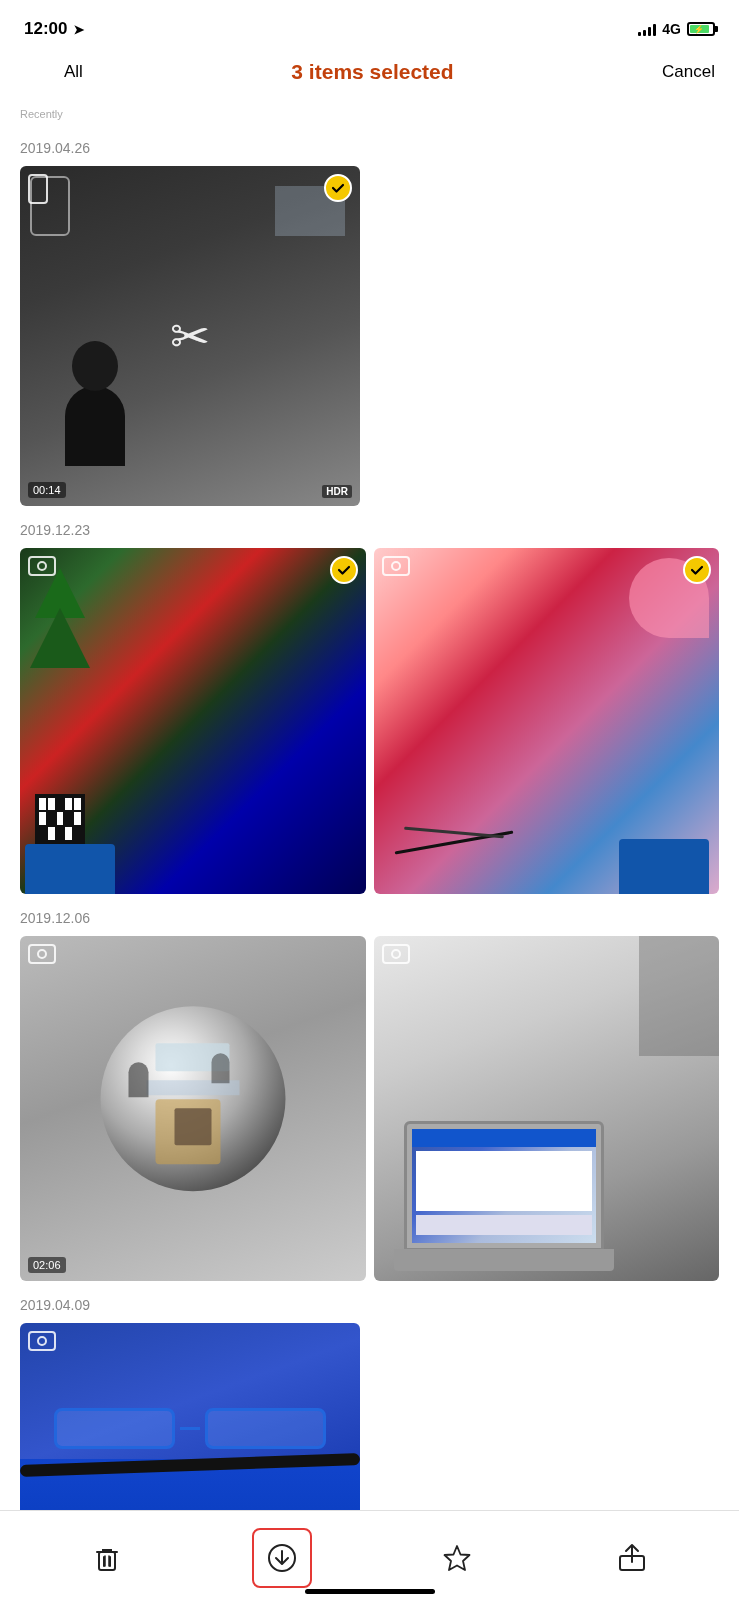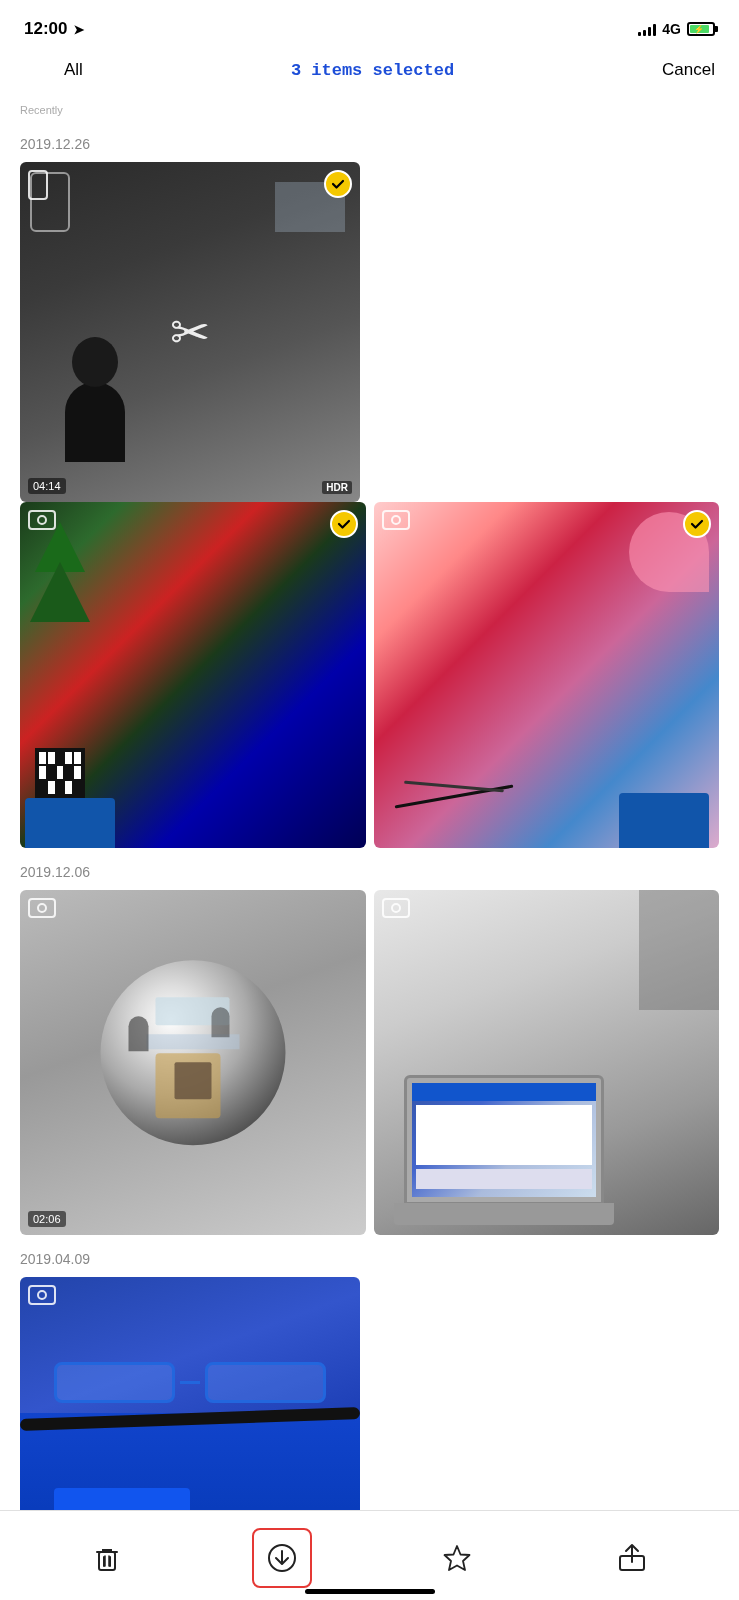--- a/index.html
+++ b/index.html
@@ -94,24 +94,23 @@
       justify-content: space-between;
       padding: 8px 24px 16px 24px;
     }
     .nav-all {
       font-size: 17px;
       color: #000;
       font-weight: 400;
       margin-left: 40px;
     }
     .nav-title {
-      font-size: 17px;
+      font-size: 21px;
       font-weight: 600;
-      color: #1d4ed8;
-      font-family: Liberation Mono, monospace;
+      color: #c2410c;
     }
     .nav-cancel {
       font-size: 17px;
       color: #000;
       font-weight: 400;
     }
 
     
     .content {
       padding: 0 20px;
@@ -314,49 +313,50 @@
 <div class="nav-bar">
   <span class="nav-all">All</span>
   <span class="nav-title">3 items selected</span>
   <span class="nav-cancel">Cancel</span>
 </div>
 
 <div class="content">
 
   <div class="partial-section">Recently</div>
 
-  <div class="date-header">2019.12.26</div>
+  <div class="date-header">2019.04.26</div>
   <div class="photo-grid">
 
     <div class="photo-item photo-bg-1" style="max-width: 340px;">
 
       <div style="position:absolute;top:10px;left:10px;width:40px;height:60px;border:2px solid rgba(255,255,255,0.5);border-radius:6px;"></div>
       <div style="position:absolute;top:20px;right:15px;width:70px;height:50px;background:rgba(180,200,220,0.3);"></div>
 
       <div style="position:absolute;bottom:40px;left:45px;width:60px;height:80px;background:#111;border-radius:30px 30px 0 0;"></div>
       <div style="position:absolute;bottom:115px;left:52px;width:46px;height:50px;background:#1a1a1a;border-radius:50%;"></div>
 
       <div class="scissors-icon">✂</div>
 
       <div class="phone-icon-overlay"></div>
 
       <div class="video-badge">
-        <span>04:14</span>
+        <span>00:14</span>
       </div>
 
       <div class="hdr-badge">HDR</div>
 
       <div class="check-badge">
         <svg viewBox="0 0 16 16" fill="none" xmlns="http://www.w3.org/2000/svg">
           <path d="M3 8L6.5 11.5L13 5" stroke="black" stroke-width="2.2" stroke-linecap="round" stroke-linejoin="round"></path>
         </svg>
       </div>
     </div>
   </div>
 
+  <div class="date-header">2019.12.23</div>
   <div class="photo-grid">
 
     <div class="photo-item" style="background: linear-gradient(135deg, #1a3a1a 0%, #2d6a2d 15%, #cc2222 35%, #1a3a1a 50%, #0000aa 70%, #000055 100%);">
 
       <div style="position:absolute;top:20px;left:15px;width:0;height:0;border-left:25px solid transparent;border-right:25px solid transparent;border-bottom:50px solid #1a6a1a;"></div>
       <div style="position:absolute;top:60px;left:10px;width:0;height:0;border-left:30px solid transparent;border-right:30px solid transparent;border-bottom:60px solid #1a5a1a;"></div>
 
       <div style="position:absolute;bottom:50px;left:15px;width:50px;height:50px;background:#111;display:grid;grid-template-columns:repeat(5,1fr);gap:2px;padding:4px;">
         <div style="background:#fff;"></div>
           <div style="background:#fff;"></div>

